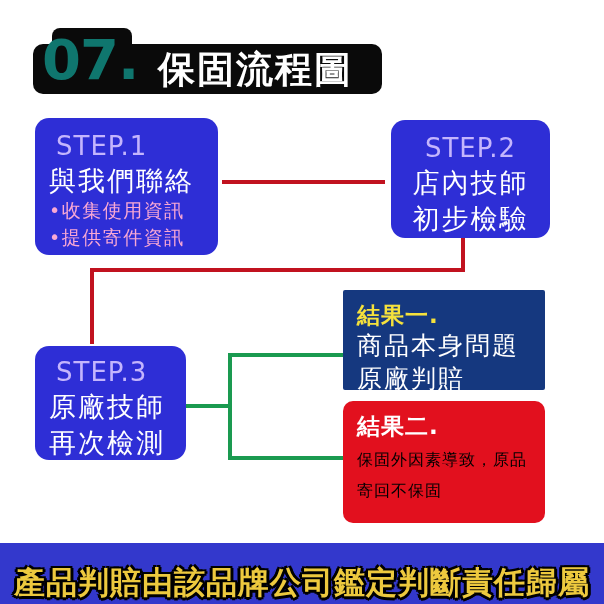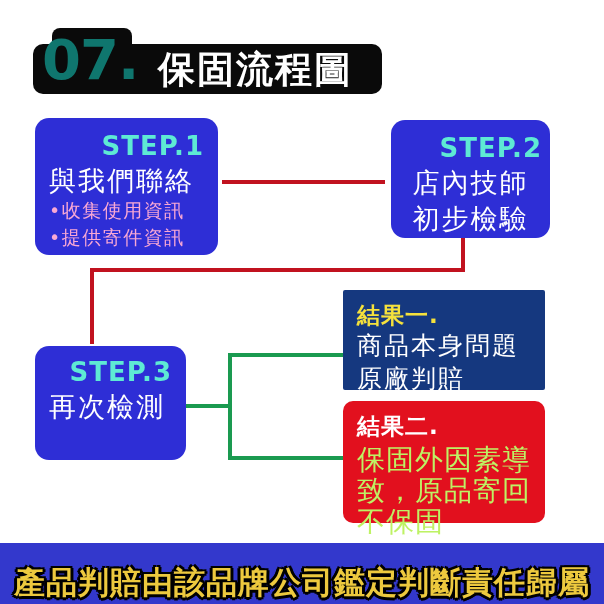--- a/index.html
+++ b/index.html
@@ -61,27 +61,26 @@
   .box-navy { background: #15387f; border-radius: 2px; }
   .box-red  { background: #e2101e; border-radius: 10px; }
 
   .step1 { left: 35px; top: 118px; width: 183px; height: 137px; padding: 13px 14px; }
   .step2 { left: 391px; top: 120px; width: 159px; height: 118px; padding: 13px 8px; text-align: center; }
   .step3 { left: 35px; top: 346px; width: 151px; height: 114px; padding: 11px 14px; }
   .result1 { left: 343px; top: 290px; width: 202px; height: 100px; padding: 12px 14px; }
   .result2 { left: 343px; top: 401px; width: 202px; height: 122px; padding: 12px 14px; }
 
   .step-label {
-    color: #5eead4;
+    color: #c4b5fd;
     font-size: 26px;
-    font-weight: bold;
+    font-weight: normal;
     letter-spacing: 1px;
     line-height: 30px;
     margin-left: 7px;
-    text-align: right;
   }
   .step2 .step-label { margin-left: 0; }
   .step-title {
     color: #ffffff;
     font-size: 27px;
     letter-spacing: 2px;
     line-height: 33px;
     margin-top: 3px;
     white-space: nowrap;
   }
@@ -101,22 +100,22 @@
   .result1 .result-label { color: #f5e13c; }
   .result2 .result-label { color: #ffffff; }
   .result-line {
     color: #ffffff;
     font-size: 25px;
     letter-spacing: 2px;
     line-height: 33px;
     white-space: nowrap;
   }
   .result-body {
-    color: #bef264;
-    font-size: 28px;
+    color: #000000;
+    font-size: 16px;
     letter-spacing: 1px;
     line-height: 31px;
     margin-top: 4px;
   }
   
   .line { position: absolute; }
   .line-red { background: #c1121f; }
   .line-green { background: #1a9a50; }
   .r1 { left: 222px; top: 180px; width: 163px; height: 4px; }
   .r2 { left: 461px; top: 238px; width: 4px; height: 34px; }
@@ -177,20 +176,21 @@
   </div>
 
   <div class="box box-blue step2">
     <div class="step-label">STEP.2</div>
     <div class="step-title">店內技師</div>
     <div class="step-title">初步檢驗</div>
   </div>
 
   <div class="box box-blue step3">
     <div class="step-label">STEP.3</div>
+    <div class="step-title">原廠技師</div>
     <div class="step-title">再次檢測</div>
   </div>
 
   <div class="box box-navy result1">
     <div class="result-label">結果一.</div>
     <div class="result-line">商品本身問題</div>
     <div class="result-line">原廠判賠</div>
   </div>
 
   <div class="box box-red result2">

